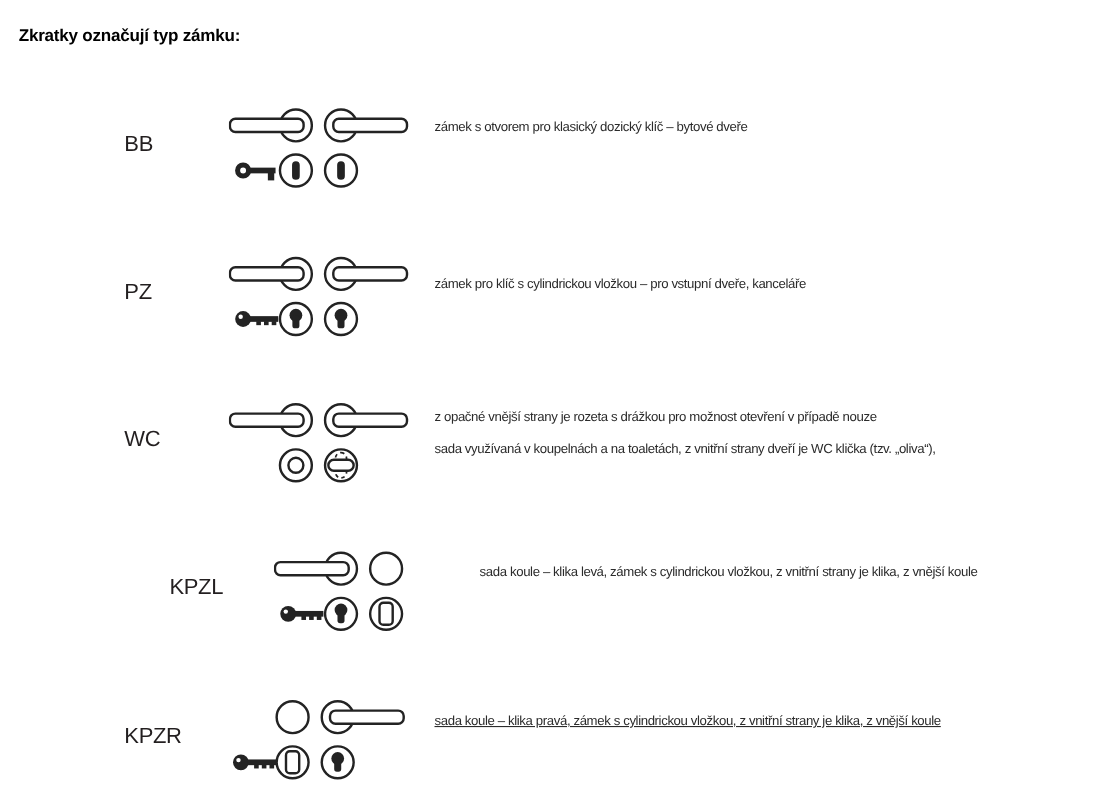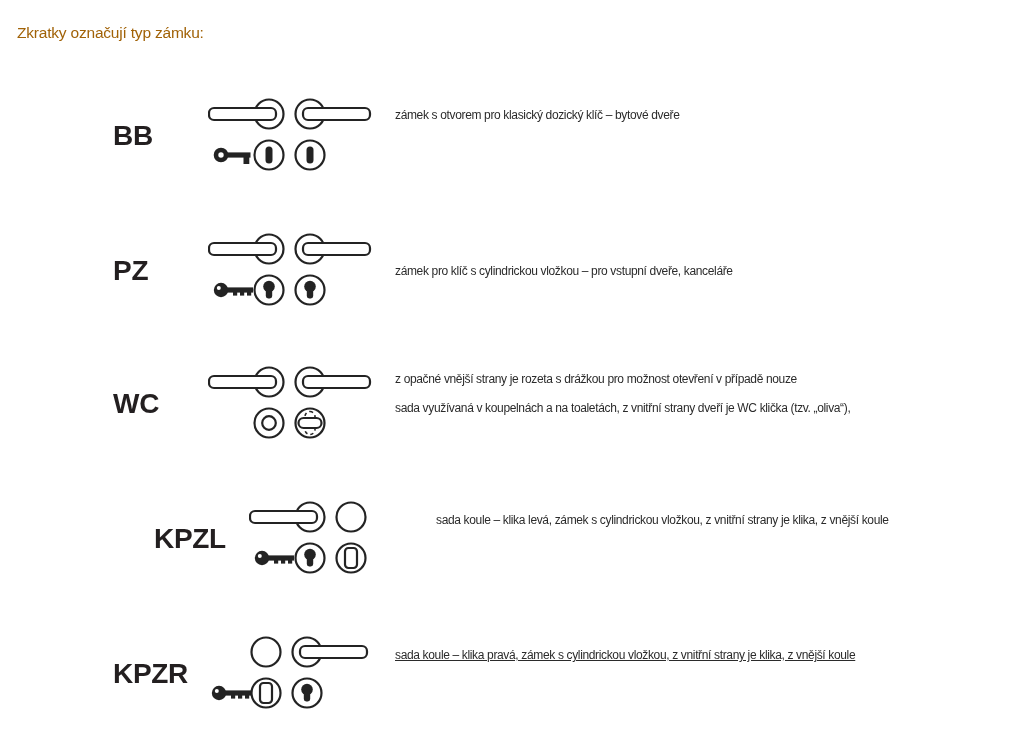--- a/index.html
+++ b/index.html
@@ -6,43 +6,43 @@
   html, body { background: #ffffff; }
   body {
     width: 1011px; height: 732px;
     position: relative;
     font-family: "Liberation Sans", sans-serif;
     color: #231f20;
     overflow: hidden;
   }
   .page-title {
     position: absolute; left: 17px; top: 24px;
-    font-size: 15.5px; font-weight: normal; letter-spacing: -0.2px;
-    color: #a16207;
+    font-size: 15.5px; font-weight: bold; letter-spacing: -0.2px;
+    color: #000000;
     text-align: right;
   }
   .row { position: absolute; left: 0; width: 1011px; height: 90px; }
   .row-bb   { top: 93px; }
   .row-pz   { top: 228px; }
   .row-wc   { top: 361px; }
   .row-kpzl { top: 496px; margin-left: 41px; }
   .row-kpzr { top: 631px; }
   .lock-code {
     position: absolute; left: 113px; top: 27px;
-    font-size: 28px; font-weight: bold; letter-spacing: -0.3px;
+    font-size: 20px; font-weight: normal; letter-spacing: -0.3px;
     color: #231f20;
   }
   .icon-block { position: absolute; left: 208px; top: 0; width: 165px; height: 80px; }
   .desc {
     position: absolute; left: 395px; right: 6px;
     font-size: 12px; letter-spacing: -0.35px; line-height: 28.5px;
     color: #2b2b2b;
   }
   .desc-bb   { top: 8px; }
-  .desc-pz   { top: 16px; margin-top: 13px; }
+  .desc-pz   { top: 16px; }
   .desc-wc   { top: 4px; }
   .desc-kpzl { top: 10px; }
   .desc-kpzr { top: 10px; text-decoration: underline; }
   svg { display: block; }
   .defs-holder { position: absolute; width: 0; height: 0; overflow: hidden; }
 </style>
 </head>
 <body>
 
 <div class="defs-holder">

